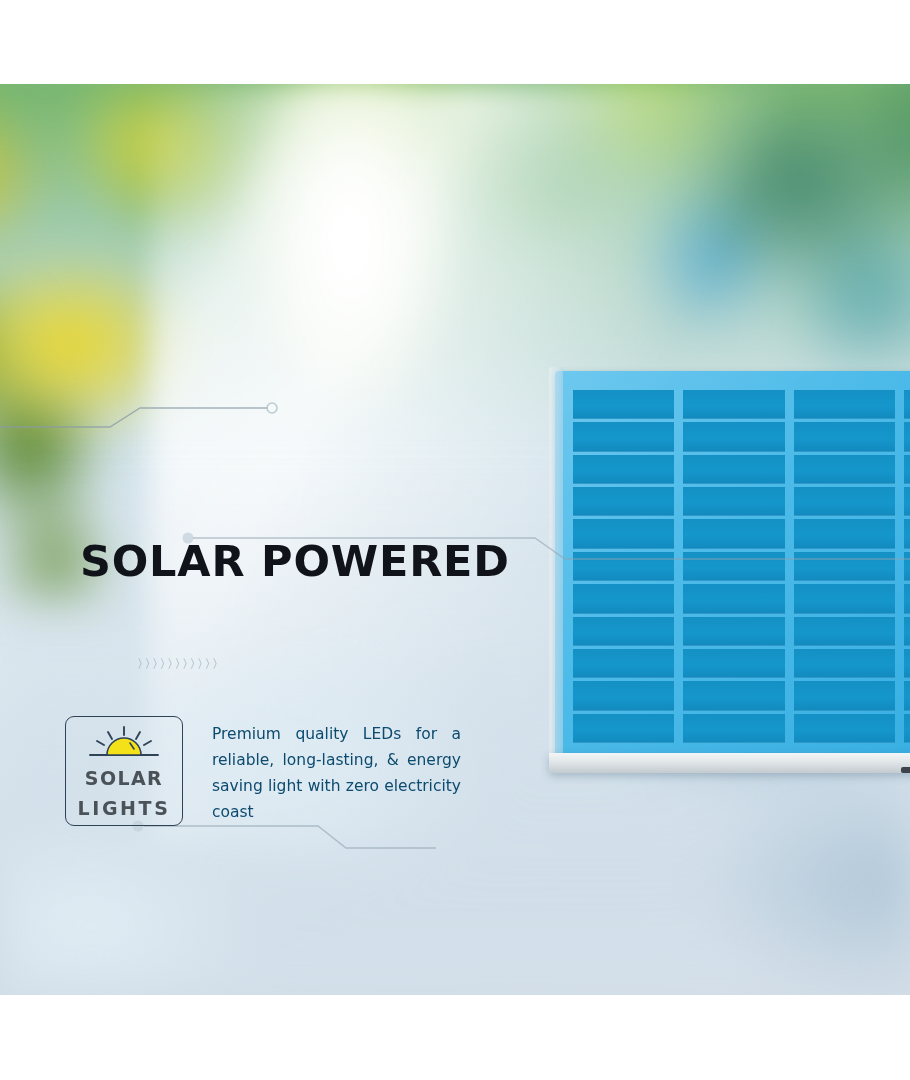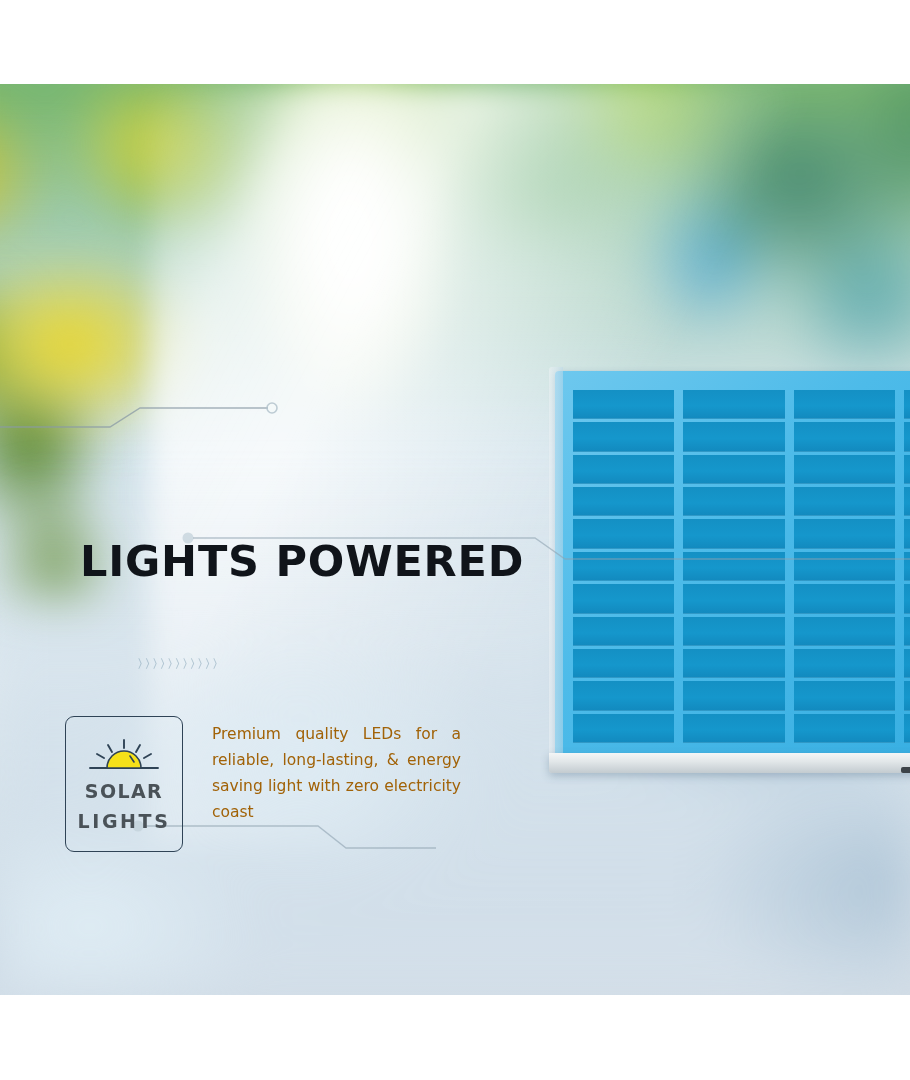--- a/index.html
+++ b/index.html
@@ -151,38 +151,38 @@
   #headline {
     position:absolute; left:80px; top:452px;
     font-size:43px; font-weight:700; letter-spacing:.8px;
     color:#10141a;
     font-family:"DejaVu Sans", sans-serif;
     white-space:nowrap;
   }
 
   
   #badge {
-    position:absolute; left:65px; top:632px; width:118px; height:136px;
+    position:absolute; left:65px; top:632px; width:118px; height:110px;
     border:1.6px solid #2f4356; border-radius:9px;
     display:flex; flex-direction:column;
     align-items:center; justify-content:flex-start;
-    padding-top:22px;
+    padding-top:9px;
   }
   #badge .sun { width:86px; height:36px; }
   #badge .b-line1, #badge .b-line2 {
     color:#4a5258; font-weight:700; font-family:"DejaVu Sans", sans-serif;
   }
   #badge .b-line1 { font-size:19px; letter-spacing:1.4px; margin-top:5px; }
   #badge .b-line2 { font-size:19px; letter-spacing:2.6px; margin-top:8px; }
 
   
   #para {
     position:absolute; left:212px; top:637px; width:249px;
     font-size:15.5px; line-height:26px;
-    color:#a16207; text-align:justify;
+    color:#0c4a6e; text-align:justify;
     font-family:"DejaVu Sans", sans-serif;
   }
 
   .bottom-white {
     position:absolute; left:0; top:995px; width:910px; height:85px; background:#fff;
   }
   .top-white {
     position:absolute; left:0; top:0; width:910px; height:84px; background:#fff;
   }
 </style>
@@ -282,21 +282,21 @@
 
     <div class="chevrons">〉〉〉〉〉〉〉〉〉〉〉</div>
 
     <div class="deco" style="left:128px; top:734px;">
       <svg width="320" height="40" viewBox="0 0 320 40">
         <circle cx="10" cy="8" r="5.5" fill="#c3d2db" fill-opacity=".80"></circle>
         <polyline points="16,8 190,8 218,30 308,30" fill="none" stroke="#8fa3b1" stroke-opacity=".62" stroke-width="1.4"></polyline>
       </svg>
     </div>
 
-    <h1 id="headline">LIGHTS POWERED</h1>
+    <h1 id="headline">SOLAR POWERED</h1>
 
     <div id="badge">
       <svg class="sun" viewBox="0 0 86 36">
         <g stroke="#2f4356" stroke-width="1.9" stroke-linecap="round" fill="none">
           <line x1="43" y1="1" x2="43" y2="9"></line>
           <line x1="27" y1="6" x2="31" y2="13"></line>
           <line x1="59" y1="6" x2="55" y2="13"></line>
           <line x1="16" y1="15" x2="23" y2="19"></line>
           <line x1="70" y1="15" x2="63" y2="19"></line>
           <line x1="9" y1="29" x2="77" y2="29"></line>

